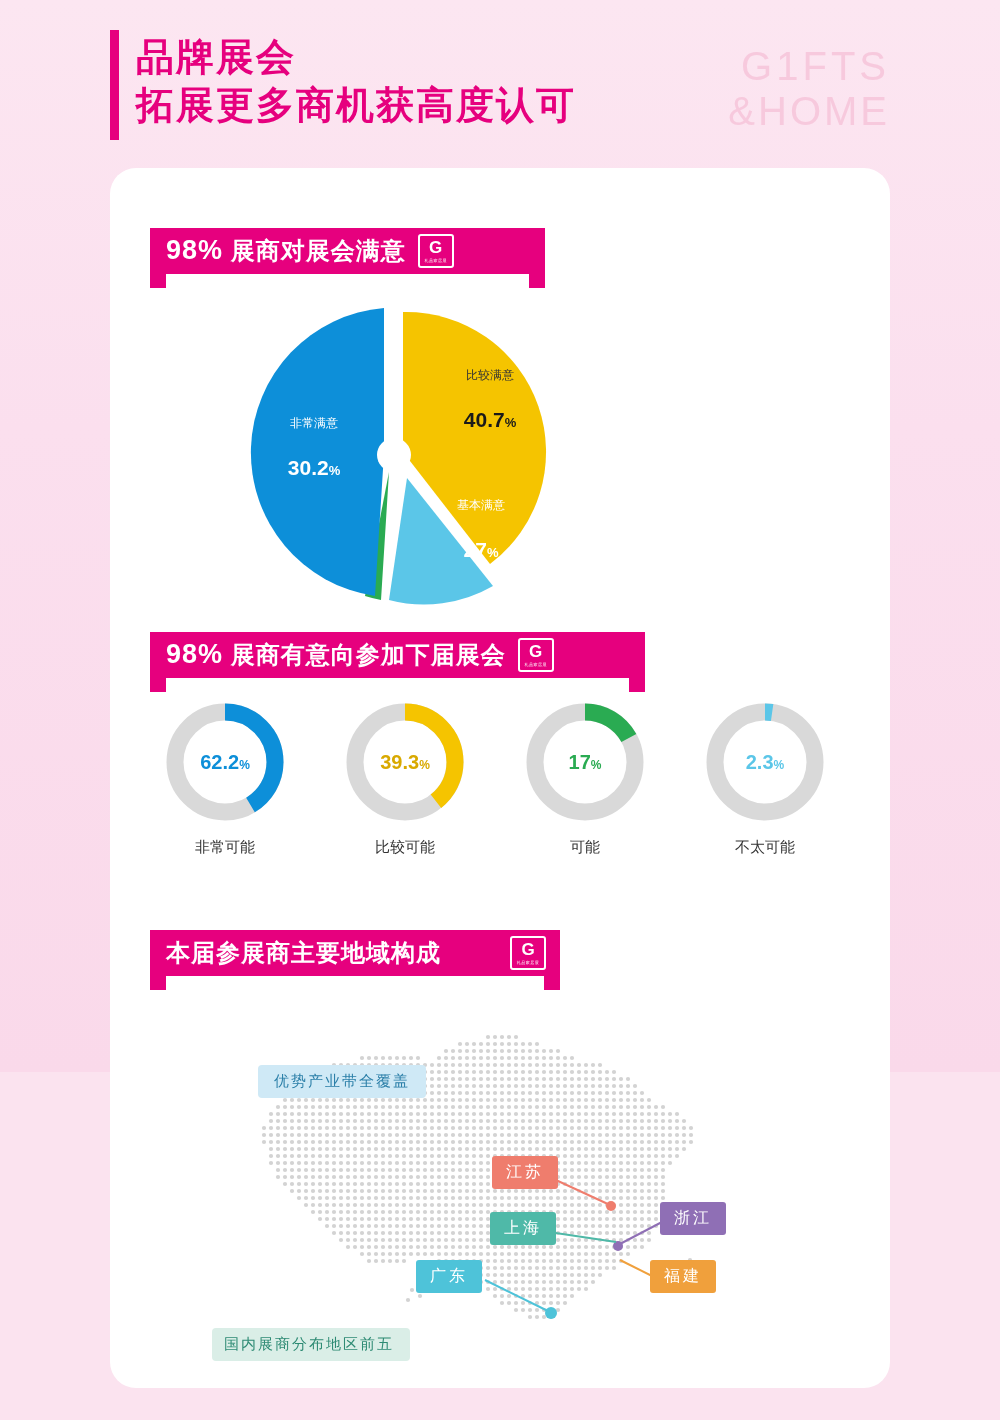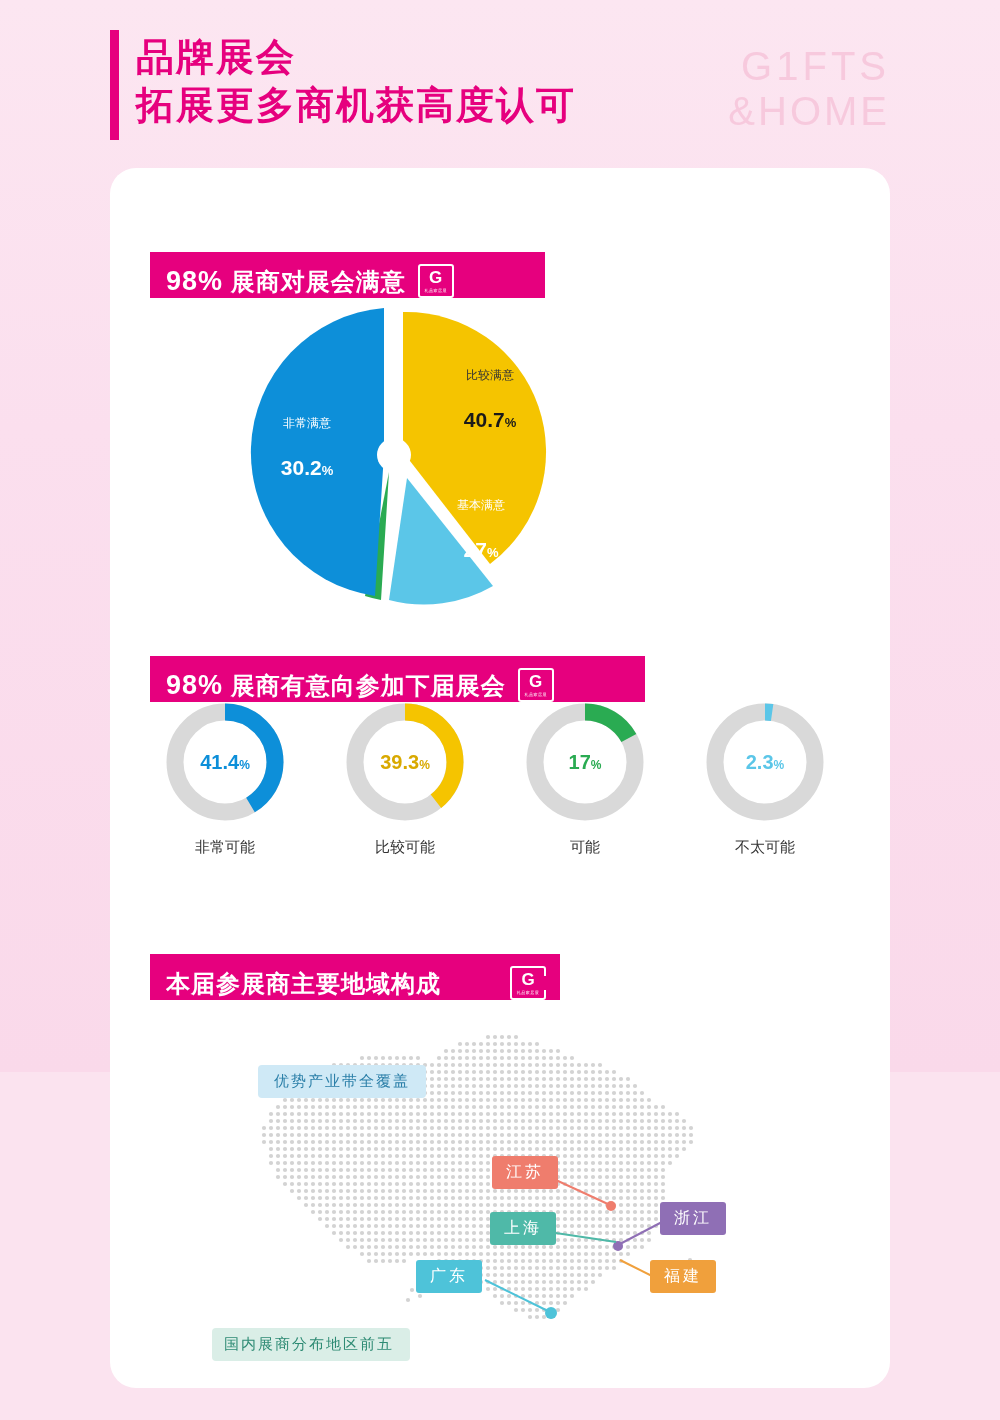--- a/index.html
+++ b/index.html
@@ -38,23 +38,22 @@
   .card {
     position: absolute; left: 110px; top: 168px;
     width: 780px; height: 1220px;
     background: #ffffff; border-radius: 26px;
   }
 
   
   .banner { position: absolute; height: 46px; }
   .banner .body {
     position: relative; height: 46px; background: #e6007e;
-    display: flex; align-items: flex-end; padding: 0 14px 0 16px;
+    display: flex; align-items: center; padding: 0 14px 0 16px;
     color: #fff;
-    margin-top: 24px;
   }
   .banner .btxt {
     font-size: 24px; font-weight: bold; letter-spacing: 1px; white-space: nowrap;
   }
   .banner .btxt .pct { font-size: 27px; }
   .logo-chip {
     width: 36px; height: 34px; margin-left: 12px;
     border: 2px solid #fff; border-radius: 3px;
     display: flex; flex-direction: column; align-items: center; justify-content: center;
     background: #e6007e;
@@ -144,21 +143,21 @@
       <path fill="#0d8fd9" d="M 209 153 L 200 296 A 145 145 0 0 1 209 8 Z"></path>
       <circle cx="219" cy="155" r="17" fill="#ffffff"></circle>
     </svg>
 
     <div class="pie-label" style="left:245px; top:68px; width:140px;">
       <div class="name">比较满意</div>
       <div class="num">
         <span>40.7</span><span class="u">%</span>
       </div>
     </div>
-    <div class="pie-label on-dark" style="left:62px; top:116px; width:140px;text-align:center;">
+    <div class="pie-label on-dark" style="left:69px; top:116px; width:140px;text-align:center;">
       <div class="name">非常满意</div>
       <div class="num">
         <span>30.2</span><span class="u">%</span>
       </div>
     </div>
     <div class="pie-label on-dark" style="left:236px; top:198px; width:140px;">
       <div class="name">基本满意</div>
       <div class="num">
         <span>27</span><span class="u">%</span>
       </div>
@@ -183,21 +182,21 @@
   <div class="donuts">
 
     <div class="donut-item" style="left:0px; top:0px;">
       <div class="donut">
         <svg width="124" height="124" viewBox="0 0 124 124">
           <circle cx="62" cy="62" r="50" fill="none" stroke="#d9d9d9" stroke-width="17"></circle>
           <circle cx="62" cy="62" r="50" fill="none" stroke="#0d8fd9" stroke-width="17" stroke-dasharray="130.1 184.1" transform="rotate(-90 62 62)"></circle>
         </svg>
         <div class="hole">
           <div class="val" style="color:#0d8fd9">
-            <span>41.4</span><span class="u">%</span>
+            <span>62.2</span><span class="u">%</span>
           </div>
         </div>
       </div>
       <div class="donut-caption">非常可能</div>
     </div>
 
     <div class="donut-item" style="left:180px; top:0px;">
       <div class="donut">
         <svg width="124" height="124" viewBox="0 0 124 124">
           <circle cx="62" cy="62" r="50" fill="none" stroke="#d9d9d9" stroke-width="17"></circle>

